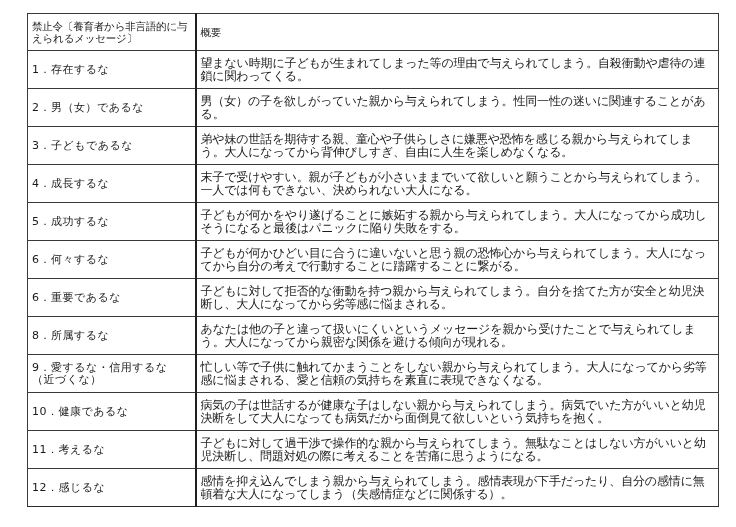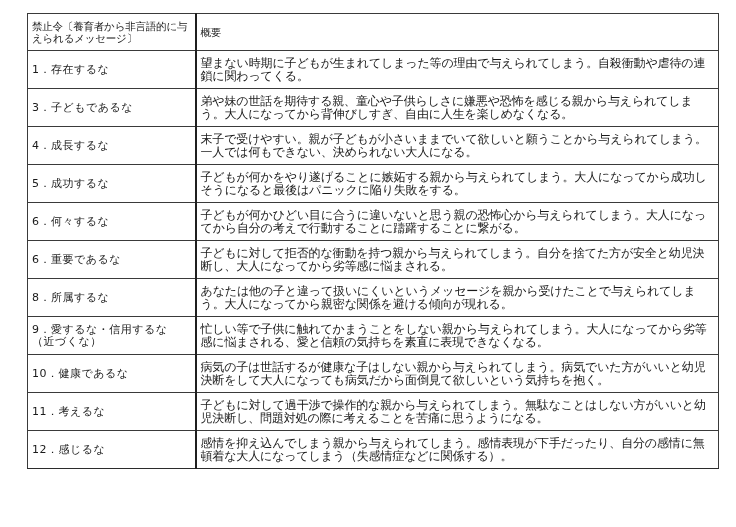--- a/index.html
+++ b/index.html
@@ -82,20 +82,24 @@
         <th class="label-head">禁止令〔養育者から非言語的に与えられるメッセージ〕</th>
         <th class="overview-head">概要</th>
       </tr>
     </thead>
     <tbody>
       <tr>
         <td class="label">1．存在するな</td>
         <td class="desc">望まない時期に子どもが生まれてしまった等の理由で与えられてしまう。自殺衝動や虐待の連鎖に関わってくる。</td>
       </tr>
       <tr>
+        <td class="label">2．男（女）であるな</td>
+        <td class="desc">男（女）の子を欲しがっていた親から与えられてしまう。性同一性の迷いに関連することがある。</td>
+      </tr>
+      <tr>
         <td class="label">3．子どもであるな</td>
         <td class="desc">弟や妹の世話を期待する親、童心や子供らしさに嫌悪や恐怖を感じる親から与えられてしまう。大人になってから背伸びしすぎ、自由に人生を楽しめなくなる。</td>
       </tr>
       <tr>
         <td class="label">4．成長するな</td>
         <td class="desc">末子で受けやすい。親が子どもが小さいままでいて欲しいと願うことから与えられてしまう。一人では何もできない、決められない大人になる。</td>
       </tr>
       <tr>
         <td class="label">5．成功するな</td>
         <td class="desc">子どもが何かをやり遂げることに嫉妬する親から与えられてしまう。大人になってから成功しそうになると最後はパニックに陥り失敗をする。</td>

